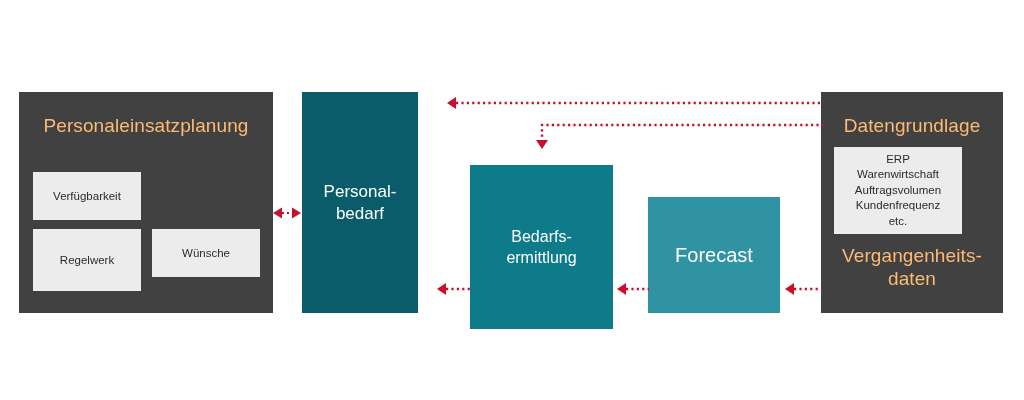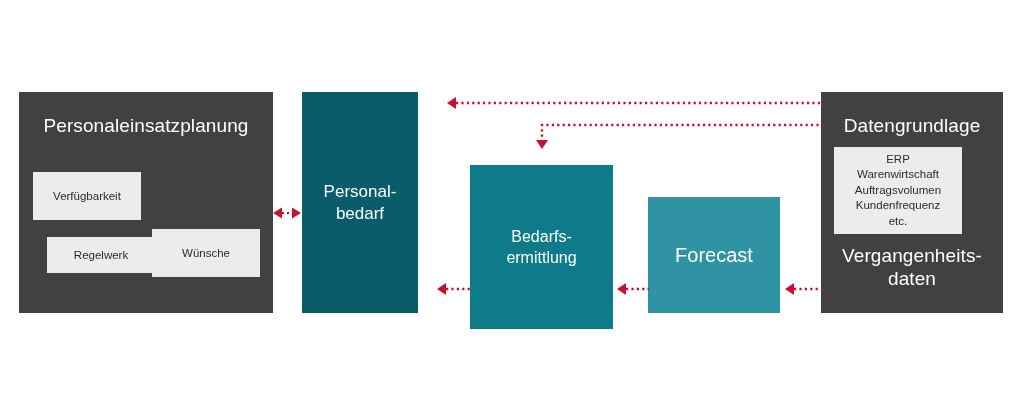--- a/index.html
+++ b/index.html
@@ -24,21 +24,21 @@
   .panel {
     position: absolute;
     background: #414141;
     box-sizing: border-box;
   }
   .panel-title {
     position: absolute;
     left: 0;
     right: 0;
     text-align: center;
-    color: #ffffff;
+    color: #fdba74;
     font-size: 19px;
     font-weight: 400;
     line-height: 23px;
     letter-spacing: 0.1px;
   }
 
   
   .subbox {
     position: absolute;
     background: #ececec;
@@ -95,21 +95,21 @@
 
   <div class="panel" id="left-panel" style="left:19px; top:92px; width:254px; height:221px;">
 
     <div class="panel-title" style="top:22px;">Personaleinsatzplanung</div>
 
     <div class="subbox" style="left:14px; top:80px; width:108px; height:48px;">
       <span>Verfügbarkeit</span>
     </div>
 
 
-    <div class="subbox" style="left:28px; top:137px; width:108px; height:36px;margin-top:8px;">
+    <div class="subbox" style="left:14px; top:137px; width:108px; height:62px;">
       <span>Regelwerk</span>
     </div>
 
     <div class="subbox" style="left:133px; top:137px; width:108px; height:48px;">
       <span>Wünsche</span>
     </div>
   </div>
 
   <div class="panel" id="right-panel" style="left:821px; top:92px; width:182px; height:221px;">
 

